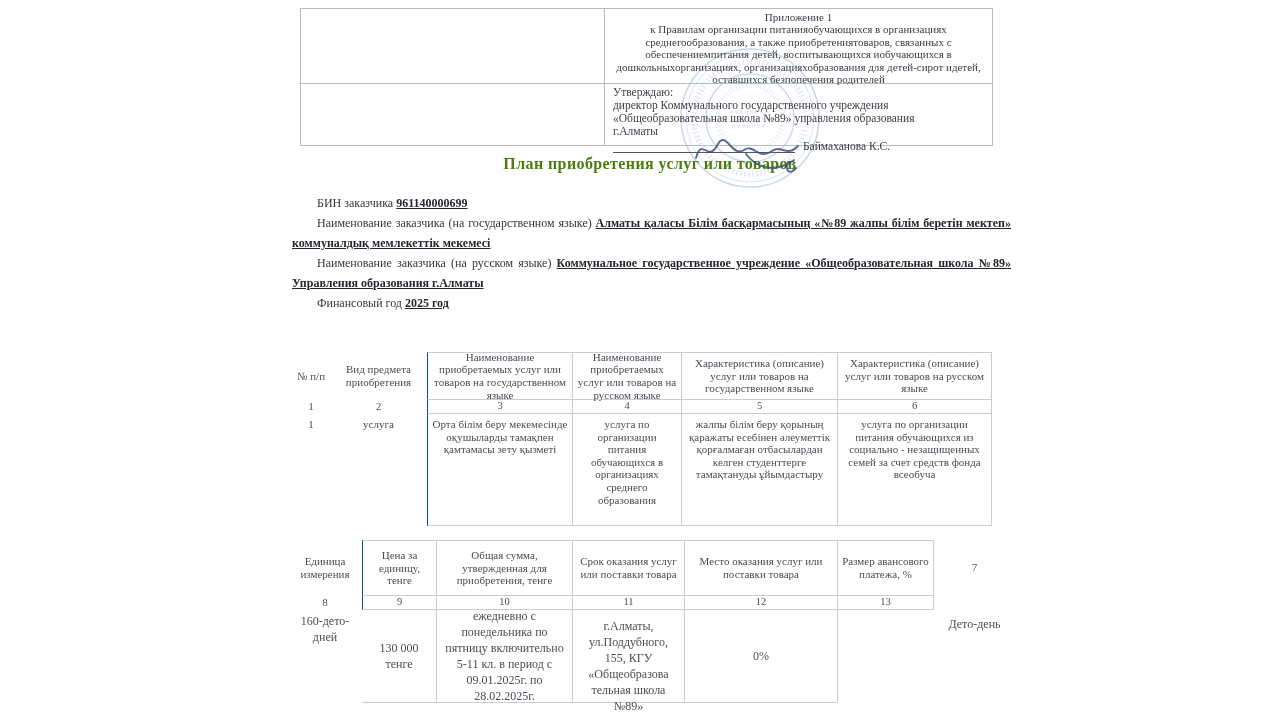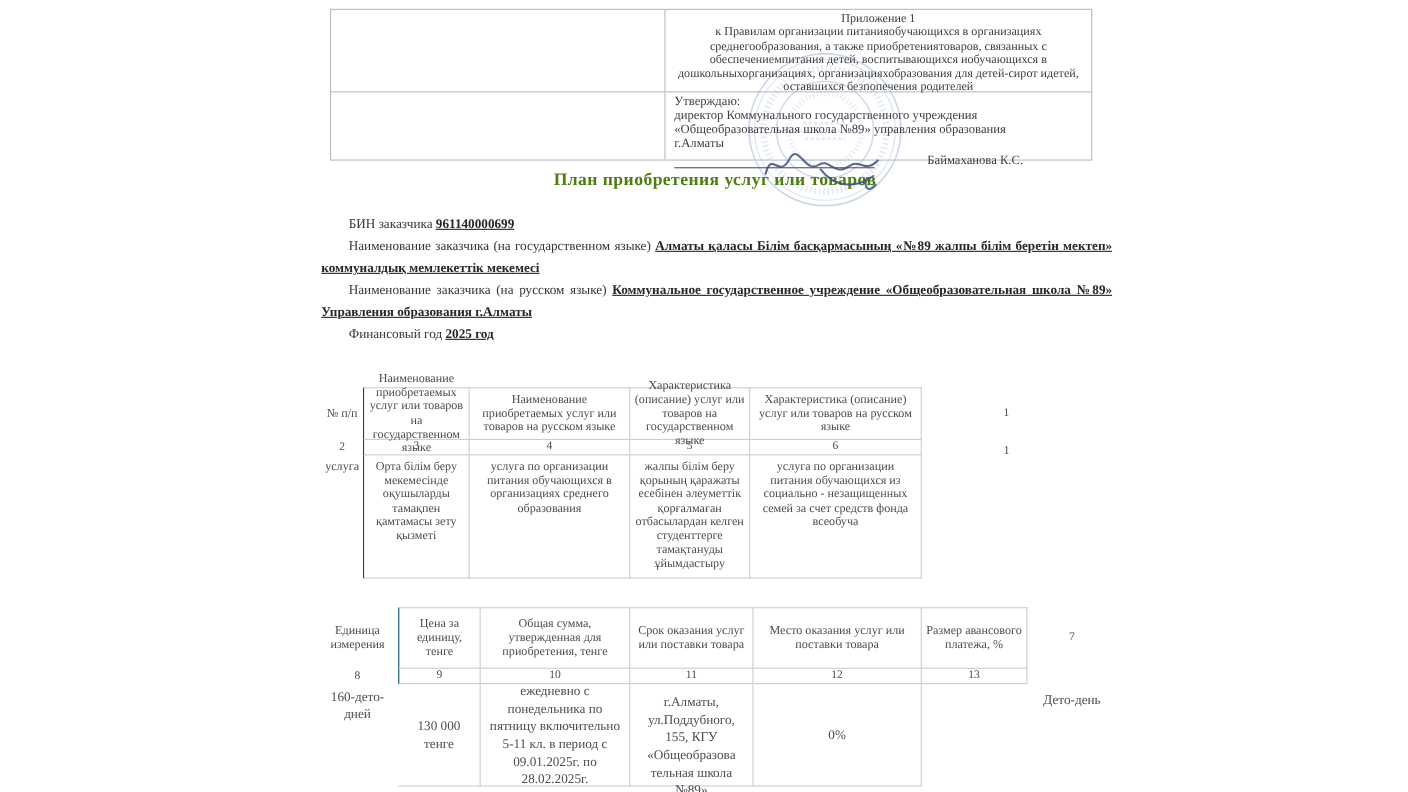--- a/index.html
+++ b/index.html
@@ -10,21 +10,21 @@
   .top-table{position:absolute;left:300px;top:8px;width:691px;
              border:1px solid #b6bcc6;display:grid;grid-template-columns:304px 1fr;
              grid-template-rows:75px 61px;z-index:2;}
   .tt-cell{background:transparent;}
   .tt-cell.br{border-right:1px solid #b6bcc6;}
   .tt-cell.bb{border-bottom:1px solid #b6bcc6;}
   .appendix{font-size:11px;line-height:12.4px;text-align:center;padding:2px 6px 0;color:#3d3d46;}
   .appendix .ap-title{display:block;}
   .approval{font-size:11.5px;line-height:13px;padding:2px 8px 0;color:#3d3d46;position:relative;}
   .approval .appr-text{white-space:pre-line;display:block;}
-  .sig-row{display:flex;align-items:flex-end;margin-top:2px;gap:40px;}
+  .sig-row{display:flex;align-items:flex-end;margin-top:2px;}
   .sig-rule{width:182px;height:10px;border-bottom:1.2px solid #55555e;}
   .sig-name{margin-left:8px;font-size:11.5px;}
 
   
   .stamp{position:absolute;left:678px;top:46px;z-index:1;}
   .signature{position:absolute;left:688px;top:126px;z-index:3;}
 
   
   .doc-title{position:absolute;left:283px;top:155px;width:734px;text-align:center;
              font-weight:bold;font-size:16px;letter-spacing:0.4px;color:#4d7c0f;z-index:2;}
@@ -32,21 +32,21 @@
   
   .body-text{position:absolute;left:292px;top:193px;width:719px;font-size:12px;
              line-height:20px;color:#35353c;z-index:2;}
   .body-text p{margin:0;text-indent:25px;text-align:justify;}
   .val{font-weight:bold;text-decoration:underline;color:#26262e;}
 
   
   .grid-table{position:absolute;display:grid;color:#4c4c54;z-index:2;}
   .t1{left:292px;top:352px;grid-template-columns:38px 97px 146px 109px 156px 154px;
       grid-template-rows:48px 14px 112px;font-size:11px;line-height:12.6px;}
-  .t2{left:288px;top:552px;grid-template-columns:74px 75px 136px 112px 153px 96px 81px;
+  .t2{left:288px;top:540px;grid-template-columns:74px 75px 136px 112px 153px 96px 81px;
       grid-template-rows:56px 14px 93px;font-size:11px;line-height:12.6px;}
   .gc{display:flex;align-items:center;justify-content:center;text-align:center;
       padding:1px 4px;box-sizing:border-box;}
   .gc.num{font-size:10.5px;}
   .gc.top{align-items:flex-start;padding-top:4px;}
   .bL{border-left:1px solid #0c4a6e;}
   .bR{border-right:1px solid #c9ced6;}
   .bT{border-top:1px solid #c9ced6;}
   .bB{border-bottom:1px solid #c9ced6;}
   
@@ -109,20 +109,21 @@
 
   <div class="body-text">
     <p><span>БИН заказчика</span> <span class="val">961140000699</span></p>
     <p><span>Наименование заказчика (на государственном языке)</span> <span class="val">Алматы қаласы Білім басқармасының «№89 жалпы білім беретін мектеп»  коммуналдық мемлекеттік мекемесі</span></p>
     <p><span>Наименование заказчика (на русском языке)</span> <span class="val">Коммунальное государственное учреждение «Общеобразовательная школа №89» Управления образования г.Алматы</span></p>
     <p><span>Финансовый год</span> <span class="val">2025 год</span></p>
   </div>
 
   <div class="grid-table t1">
     <div class="gc">№ п/п</div>
+    <div class="gc">Вид предмета приобретения</div>
     <div class="gc bL bT bR bB">Наименование приобретаемых услуг или товаров на государственном языке</div>
     <div class="gc bT bR bB">Наименование приобретаемых услуг или товаров на русском языке</div>
     <div class="gc bT bR bB">Характеристика (описание) услуг или товаров на государственном языке</div>
     <div class="gc bT bR bB">Характеристика (описание) услуг или товаров на русском языке</div>
 
     <div class="gc num">1</div>
     <div class="gc num">2</div>
     <div class="gc num bL bR bB">3</div>
     <div class="gc num bR bB">4</div>
     <div class="gc num bR bB">5</div>

